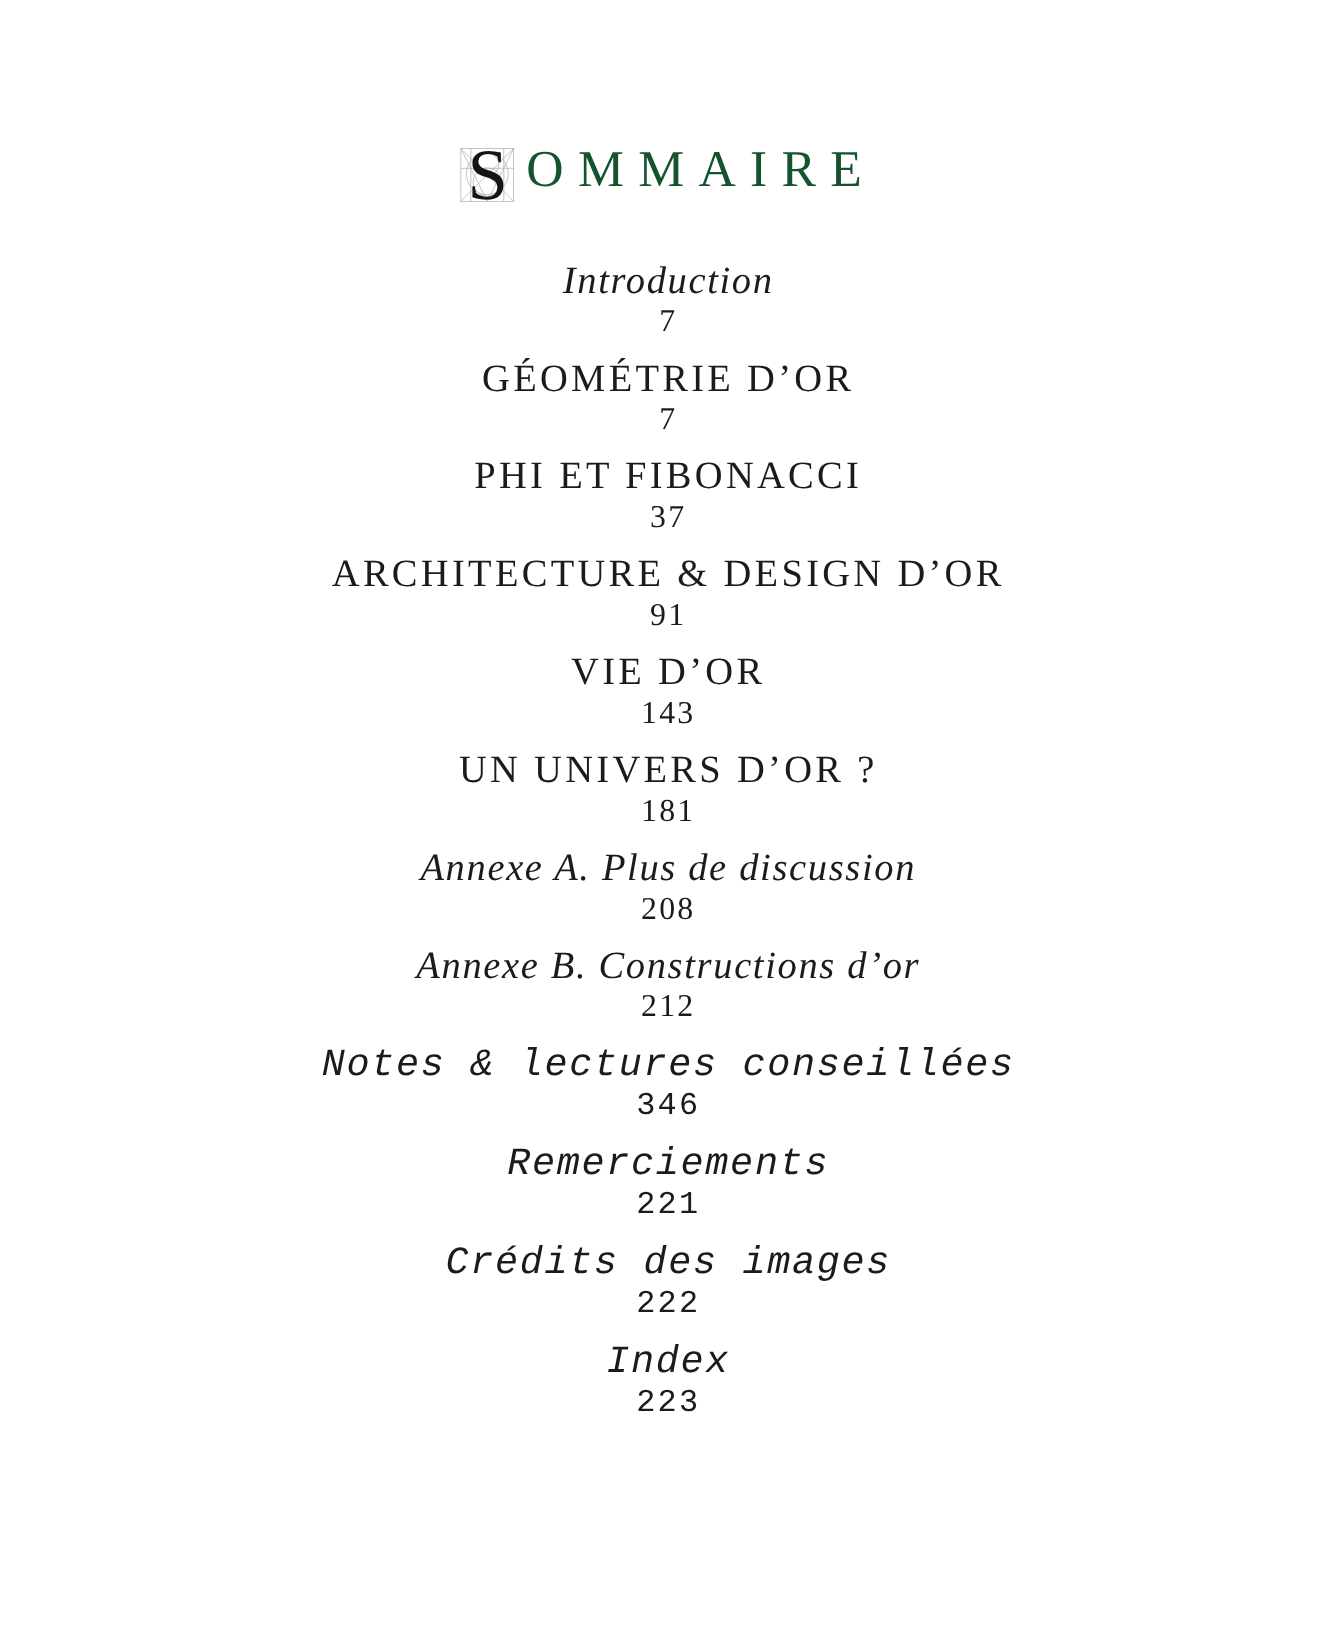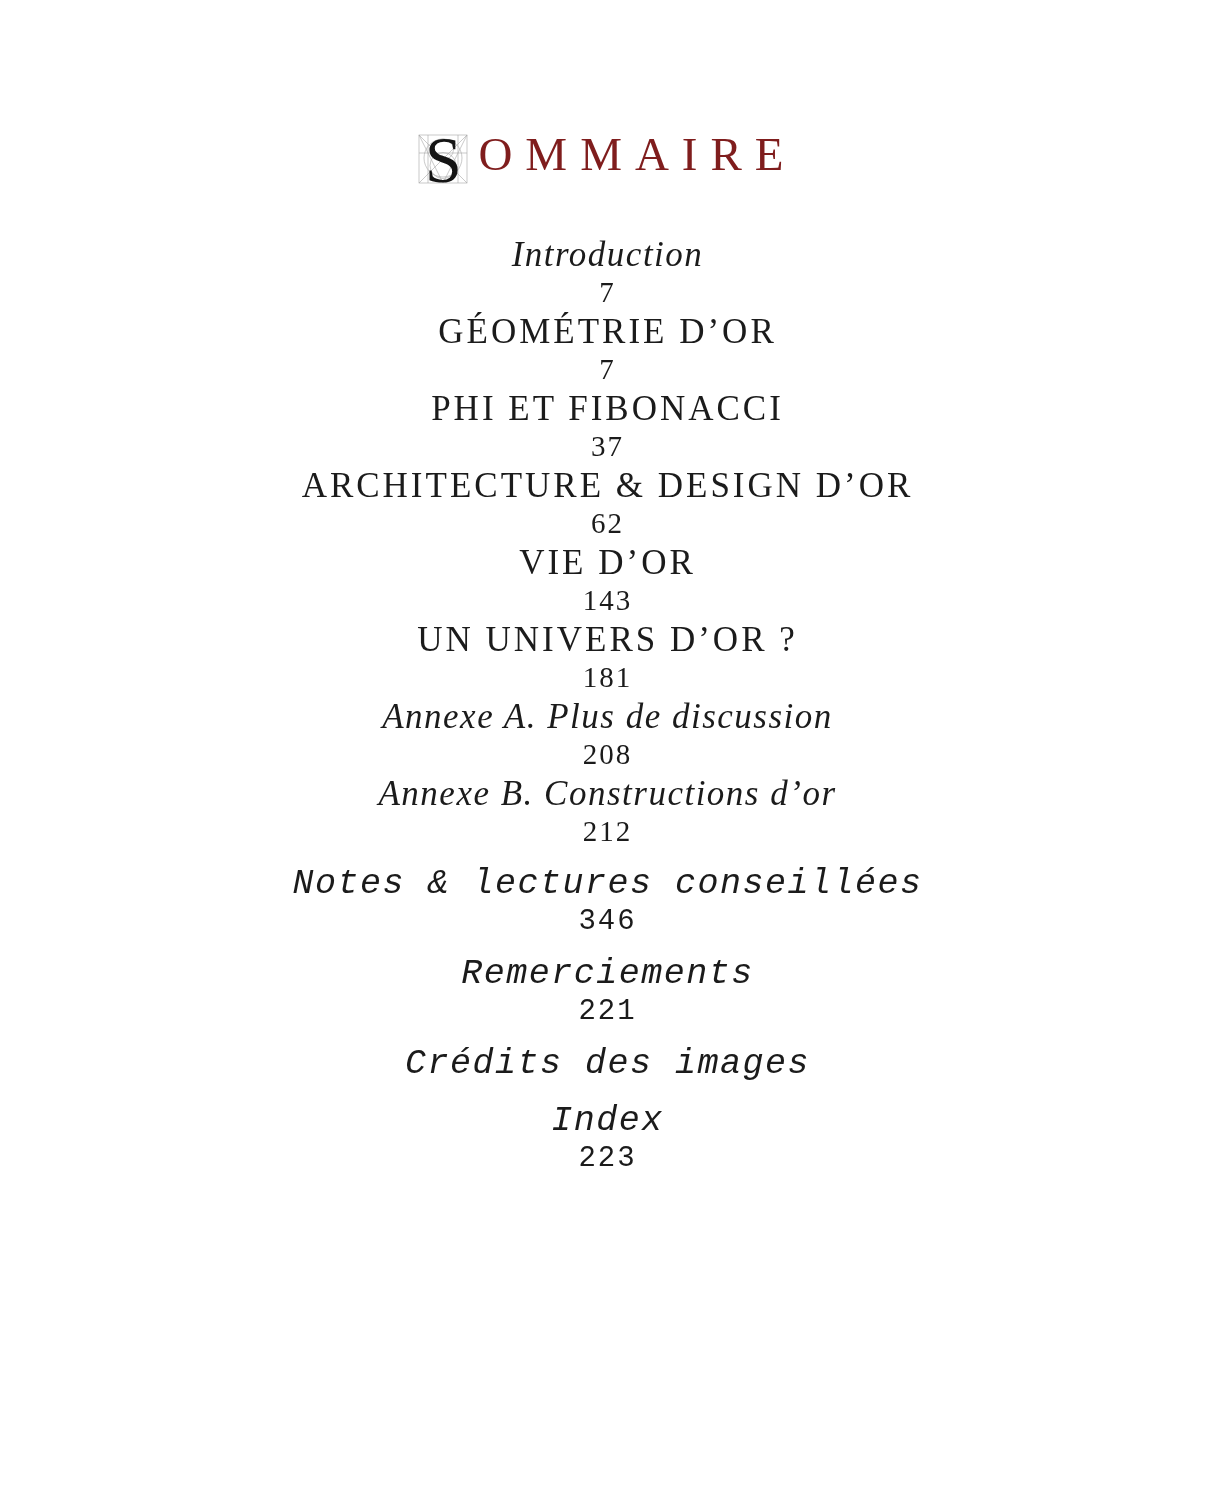--- a/index.html
+++ b/index.html
@@ -53,29 +53,29 @@
     top: 52%;
     transform: translate(-50%, -50%);
     font-size: 66px;
     line-height: 1;
     color: #141414;
   }
   .title-rest {
     font-size: 47px;
     line-height: 56px;
     letter-spacing: 13px;
-    color: #7f1d1d;
+    color: #14532d;
     white-space: nowrap;
   }
   
   .toc {
     margin-top: 50px;
   }
   .entry {
-    margin-top: 6px;
+    margin-top: 18px;
   }
   .entry.spaced {
     margin-top: 19px;
     font-family: Liberation Mono, monospace;
   }
   .entry-label {
     display: block;
     font-size: 35px;
     line-height: 38px;
     white-space: nowrap;
@@ -134,21 +134,21 @@
     </div>
 
     <div class="entry chapter-caps">
       <span class="entry-label">PHI ET FIBONACCI</span>
       <span class="entry-page">37</span>
     </div>
 
 
     <div class="entry chapter-caps">
       <span class="entry-label">ARCHITECTURE &amp; DESIGN D’OR</span>
-      <span class="entry-page">62</span>
+      <span class="entry-page">91</span>
     </div>
 
     <div class="entry chapter-caps">
       <span class="entry-label">VIE D’OR</span>
       <span class="entry-page">143</span>
     </div>
 
     <div class="entry chapter-caps">
       <span class="entry-label">UN UNIVERS D’OR ?</span>
       <span class="entry-page">181</span>
@@ -170,20 +170,21 @@
       <span class="entry-page">346</span>
     </div>
 
     <div class="entry front-matter-italic spaced">
       <span class="entry-label">Remerciements</span>
       <span class="entry-page">221</span>
     </div>
 
     <div class="entry front-matter-italic spaced">
       <span class="entry-label">Crédits des images</span>
+      <span class="entry-page">222</span>
     </div>
 
     <div class="entry front-matter-italic spaced">
       <span class="entry-label">Index</span>
       <span class="entry-page">223</span>
     </div>
   </nav>
 
 </main>
 

